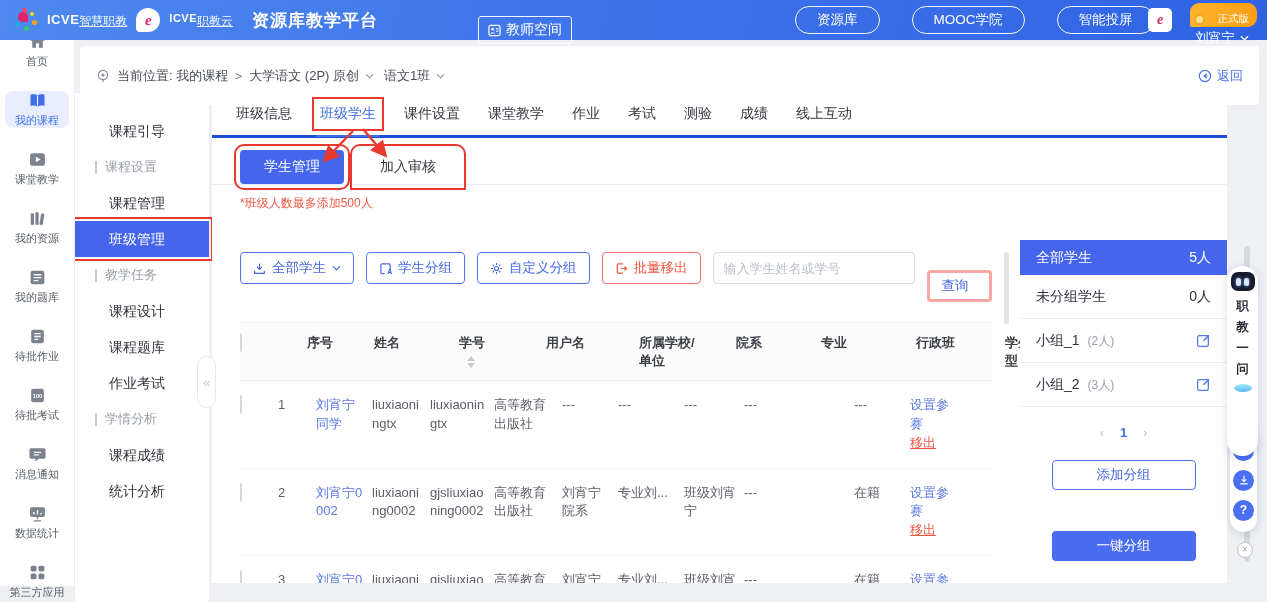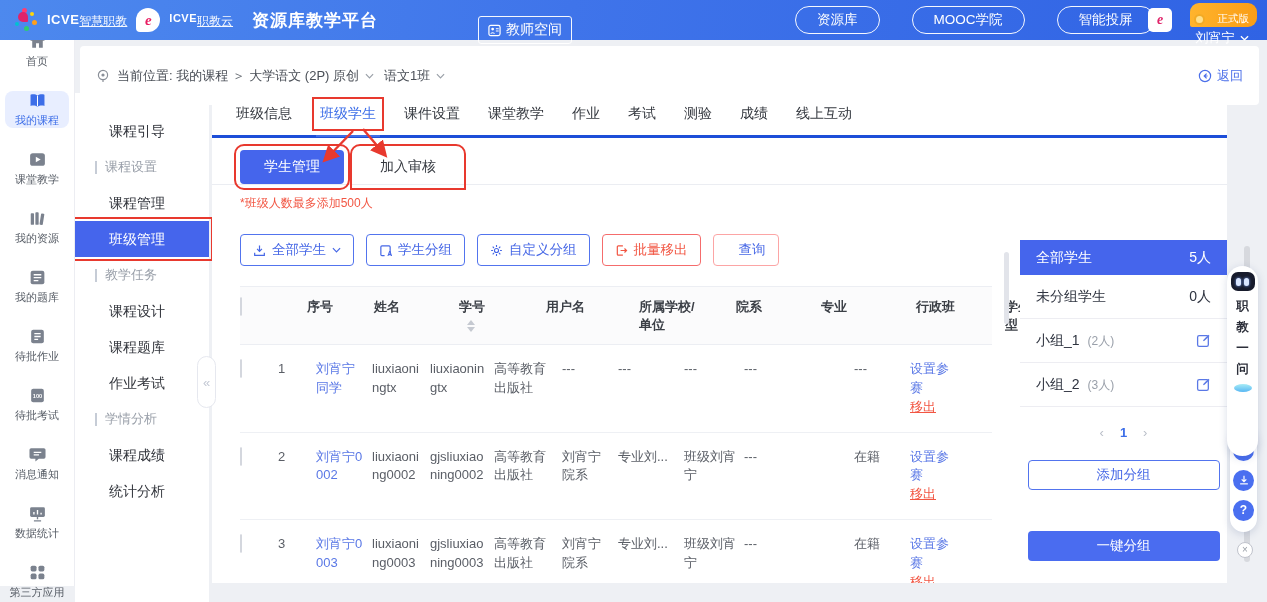--- a/index.html
+++ b/index.html
@@ -80,21 +80,21 @@
   .table-col{width:784px;padding-left:28px;}
   .notice{margin-top:10px;font-size:12px;color:#f25643;}
   .toolbar{margin-top:22px;display:flex;align-items:center;gap:12px;width:752px;}
   .btn{height:32px;border-radius:4px;font-size:13.5px;display:flex;align-items:center;gap:6px;
     padding:0 12px;background:#fff;cursor:pointer;white-space:nowrap;}
   .b-blue{border:1px solid #5274ee;color:#4667e6;}
   .b-red{border:1px solid #f56c6c;color:#f25643;}
   .srch{margin-left:auto;width:205px;height:32px;border:1px solid #dcdfe6;border-radius:4px;
     padding:0 10px;font-size:13px;color:#333;}
   .srch::placeholder{color:#b9bfc9;}
-  .q-btn{width:66px;justify-content:flex-end;border:1px solid #fca5a5;color:#4667e6;}
+  .q-btn{width:66px;justify-content:flex-start;border:3px solid #fca5a5;color:#4667e6;margin-top:36px;}
 
   
   .tbl{margin-top:20px;width:752px;}
   .t-row,.t-head{display:grid;grid-template-columns:30px 30px 48px 50px 56px 60px 48px 58px 52px 48px 46px 48px 48px;
     column-gap:8px;align-items:start;}
   .t-head{background:#fbfbfc;border-top:1px solid #eceef3;border-bottom:1px solid #eceef3;padding:11px 0;gap:37px;}
   .th{font-size:13px;font-weight:bold;color:#3c4047;line-height:1.35;word-break:break-all;}
   .t-row{padding:15px 0;border-bottom:1px solid #eef0f4;}
   .td{font-size:13px;color:#5a5e66;line-height:1.45;word-break:break-all;}
   .td.name{color:#5a78e6;cursor:pointer;}
@@ -109,21 +109,21 @@
   .gp-all{height:35px;background:#4565ec;color:#fff;display:flex;align-items:center;justify-content:space-between;
     padding:0 16px;font-size:14px;cursor:pointer;text-align:right;}
   .gp-row{height:44px;display:flex;align-items:center;justify-content:space-between;padding:0 16px;
     font-size:14px;color:#2f3440;border-bottom:1px solid #ededf2;background:#fff;cursor:pointer;}
   .gp-row .gcnt{font-size:12px;color:#9aa0aa;margin-left:4px;}
   .gp-row .edit{color:#5a78e6;cursor:pointer;}
   .gp-pager{margin-top:18px;display:flex;align-items:center;justify-content:center;gap:16px;
     font-size:13px;color:#b9bec8;}
   .gp-pager .pnum{color:#3d6ee8;font-weight:bold;cursor:default;}
   .gp-pager span{cursor:pointer;}
-  .gp-btn{display:block;width:192px;margin:4px auto;height:30px;border-radius:4px;font-size:13.5px;cursor:pointer;}
+  .gp-btn{display:block;width:144px;margin:4px auto;height:30px;border-radius:4px;font-size:13.5px;cursor:pointer;}
   .gp-add{margin-top:20px;background:#fff;border:1px solid #5274ee;color:#4667e6;}
   .gp-auto{margin-top:41px;background:#4a6cf0;border:none;color:#fff;}
 
   
   .track{position:absolute;left:1244px;top:246px;width:6px;height:316px;background:#d7d9de;border-radius:3px;z-index:30;}
   .bot{position:absolute;left:1227px;top:266px;width:31px;height:190px;background:#fff;border-radius:16px;
     box-shadow:0 2px 8px rgba(40,60,120,.18);z-index:32;display:flex;flex-direction:column;align-items:center;padding-top:6px;}
   .botface{width:24px;height:19px;background:#171b2c;border-radius:7px;display:flex;align-items:center;
     justify-content:center;gap:3px;}
   .botface i{width:5px;height:8px;background:#d9e6ff;border-radius:3px;box-shadow:0 0 3px #7fa8ff;}
@@ -413,20 +413,21 @@
           </svg>
         <span>自定义分组</span>
       </button>
       <button class="btn b-red">
         <svg width="13" height="13" viewBox="0 0 14 14">
             <path d="M8.5 2h-5A1 1 0 0 0 2.5 3v8a1 1 0 0 0 1 1h5" stroke="currentColor" stroke-width="1.3" fill="none"></path>
             <path d="M6 7h6.2M10.2 4.8L12.4 7l-2.2 2.2" stroke="currentColor" stroke-width="1.3" fill="none"></path>
           </svg>
         <span>批量移出</span>
       </button>
+      <input class="srch" placeholder="输入学生姓名或学号" style="">
       <button class="btn q-btn">
         <span>查询</span>
       </button>
     </div>
 
     <div class="tbl" id="tbl">
         <div class="t-head">
           <div><span class="cb"></span></div>
           <div class="th"><span>序号</span></div>
           <div class="th"><span>姓名</span></div>

